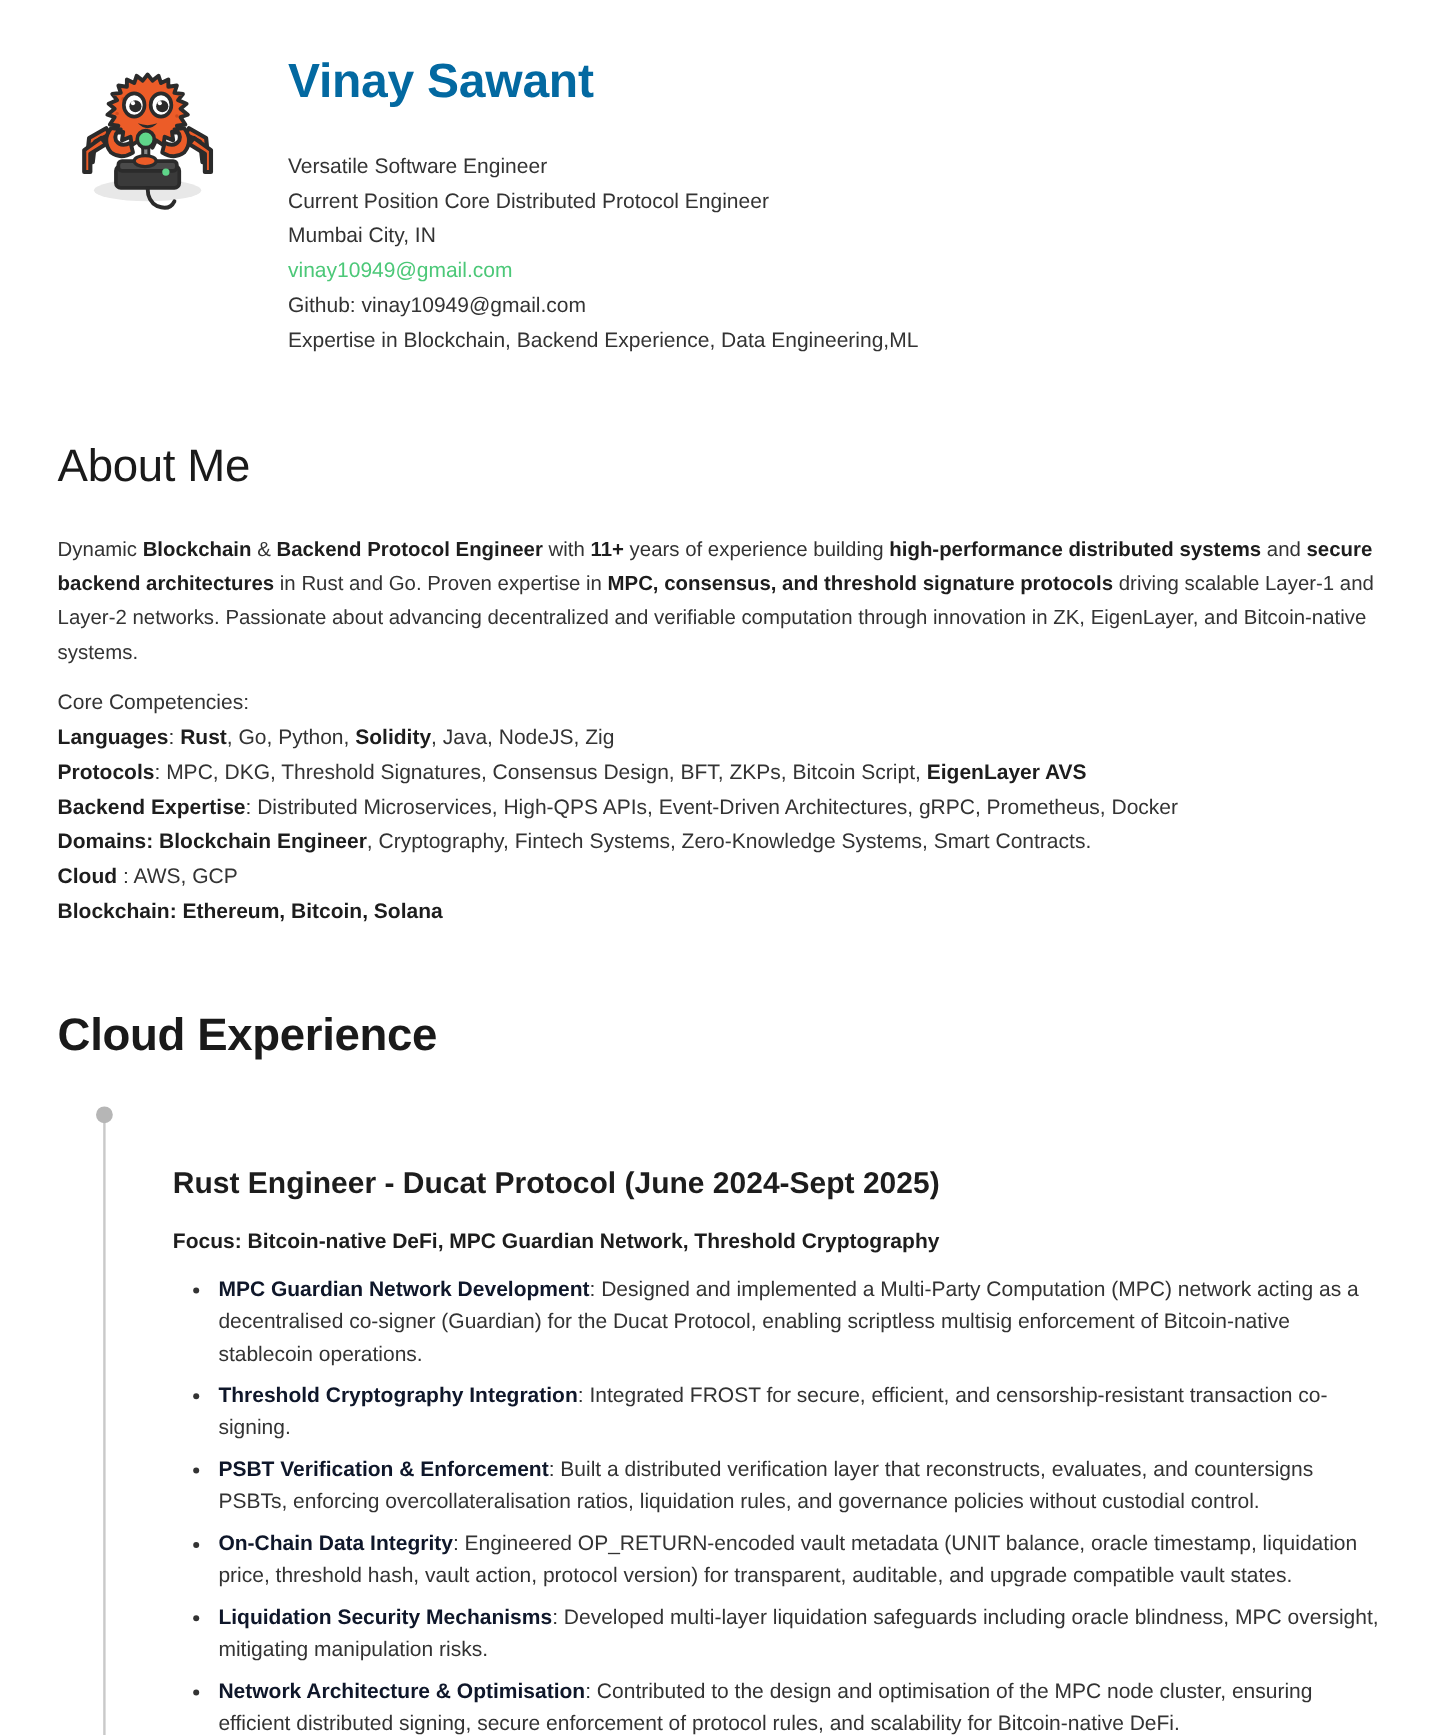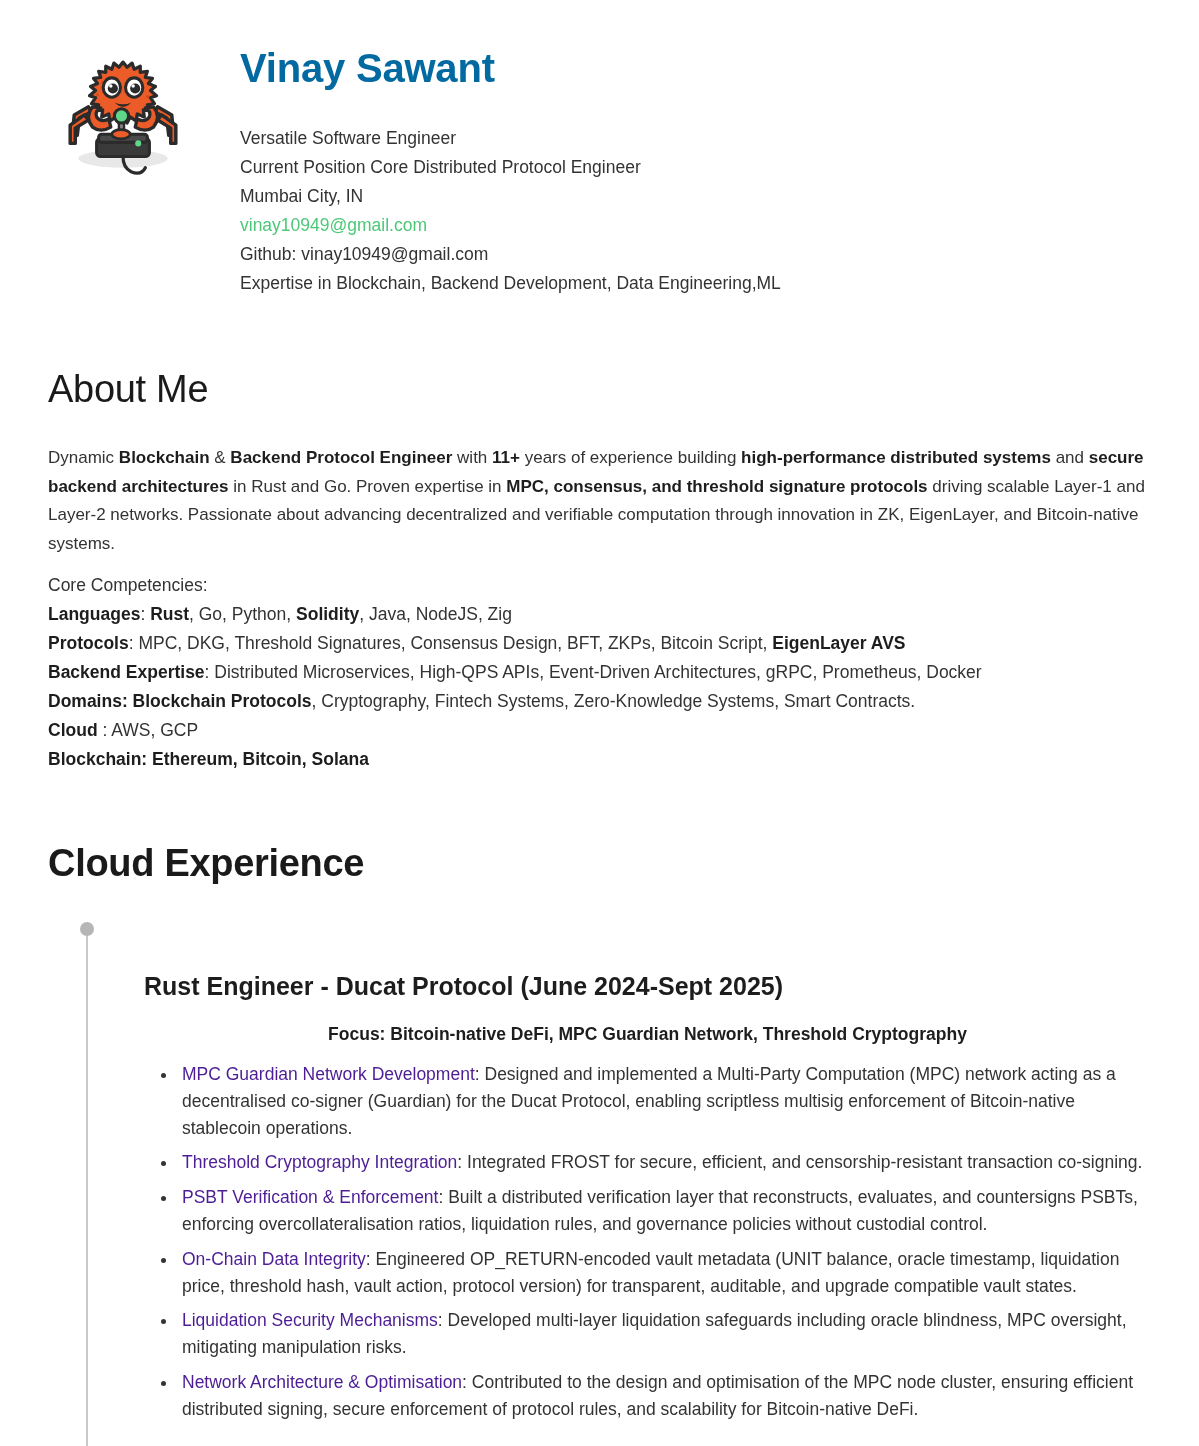--- a/index.html
+++ b/index.html
@@ -131,36 +131,35 @@
     color: #1d1d1d;
     line-height: 1.3;
     margin: 0;
   }
   .job-focus {
     font-size: 17.5px;
     font-weight: 700;
     color: #1d1d1d;
     line-height: 1.4;
     margin: 20px 0 0 0;
-    text-align: center;
   }
   ul.bullets {
     margin: 14px 0 0 0;
     padding-left: 34px;
     list-style: disc;
   }
   ul.bullets li {
     font-size: 17.5px;
     line-height: 26.8px;
     color: #333333;
     margin-top: 8px;
     padding-left: 4px;
   }
   ul.bullets li::marker { color: #333333; }
-  ul.bullets li b { font-weight: 400; color: #4c1d95; }
+  ul.bullets li b { font-weight: 700; color: #0f172a; }
 </style>
 </head>
 <body>
 
 <div class="page">
 
   <div class="header">
 
     <div class="avatar-wrap">
       <svg class="avatar" viewBox="0 0 120 128">
@@ -207,36 +206,36 @@
     </div>
 
     <div class="header-text">
       <h1 class="name">Vinay Sawant</h1>
 
       <div class="contact-line">Versatile Software Engineer</div>
       <div class="contact-line">Current Position Core Distributed Protocol Engineer</div>
       <div class="contact-line">Mumbai City, IN</div>
       <div class="contact-line email">vinay10949@gmail.com</div>
       <div class="contact-line">Github: vinay10949@gmail.com</div>
-      <div class="contact-line">Expertise in Blockchain, Backend Development, Data Engineering,ML</div>
+      <div class="contact-line">Expertise in Blockchain, Backend Experience, Data Engineering,ML</div>
     </div>
   </div>
 
   <div id="about-section">
     <h2 class="section-title">About Me</h2>
 
     <div id="about-body">
       <p class="para">Dynamic <b>Blockchain</b> &amp; <b>Backend Protocol Engineer</b> with <b>11+</b> years of experience building <b>high-performance distributed systems</b> and <b>secure backend architectures</b> in Rust and Go. Proven expertise in <b>MPC, consensus, and threshold signature protocols</b> driving scalable Layer-1 and Layer-2 networks. Passionate about advancing decentralized and verifiable computation through innovation in ZK, EigenLayer, and Bitcoin-native systems.</p>
 
       <div class="comp-block">
         <div class="line">Core Competencies:</div>
         <div class="line"><b>Languages</b>: <b>Rust</b>, Go, Python, <b>Solidity</b>, Java, NodeJS, Zig</div>
         <div class="line"><b>Protocols</b>: MPC, DKG, Threshold Signatures, Consensus Design, BFT, ZKPs, Bitcoin Script, <b>EigenLayer AVS</b></div>
         <div class="line"><b>Backend Expertise</b>: Distributed Microservices, High-QPS APIs, Event-Driven Architectures, gRPC, Prometheus, Docker</div>
-        <div class="line"><b>Domains: Blockchain Protocols</b>, Cryptography, Fintech Systems, Zero-Knowledge Systems, Smart Contracts.</div>
+        <div class="line"><b>Domains: Blockchain Engineer</b>, Cryptography, Fintech Systems, Zero-Knowledge Systems, Smart Contracts.</div>
         <div class="line"><b>Cloud</b> : AWS, GCP</div>
         <div class="line"><b>Blockchain: Ethereum, Bitcoin, Solana</b></div>
       </div>
     </div>
   </div>
 
   <div id="work-section">
     <h2 class="section-title bold">Cloud Experience</h2>
 
     <div class="timeline">

